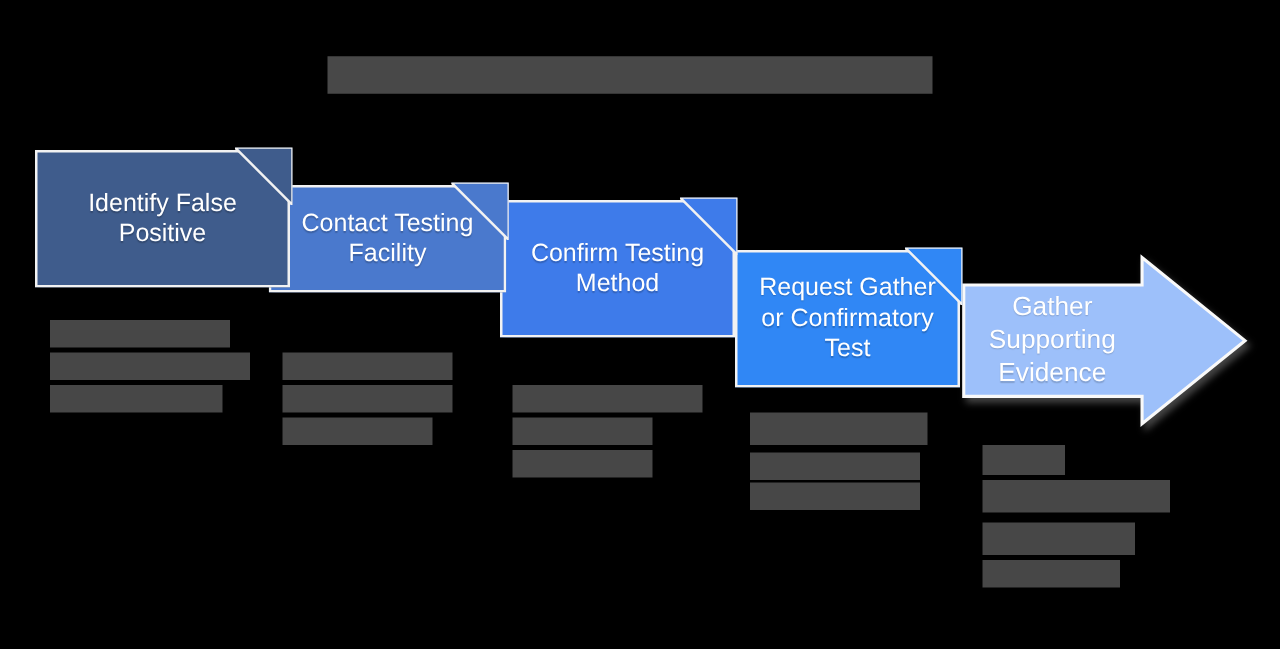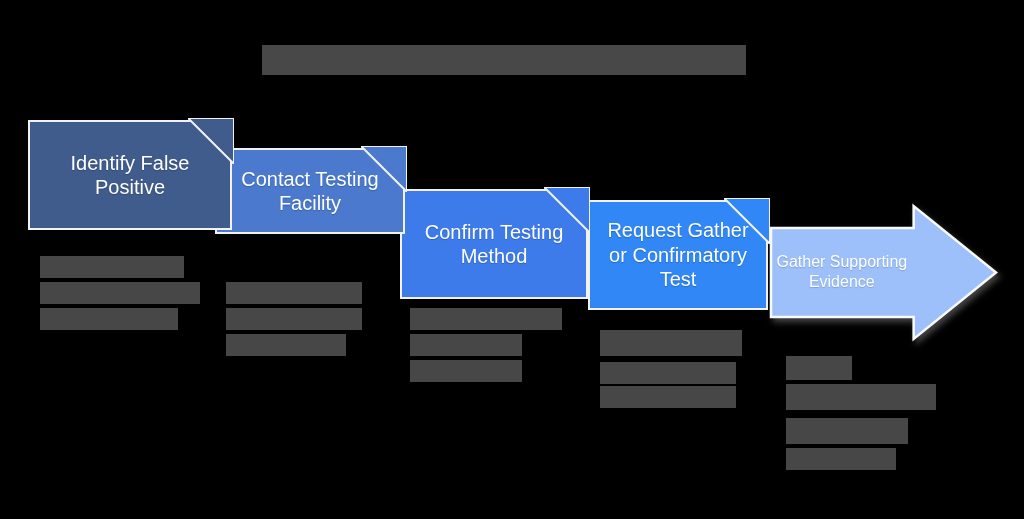--- a/index.html
+++ b/index.html
@@ -82,21 +82,21 @@
     overflow: visible;
     filter: drop-shadow(3px 4px 3px rgba(150,150,150,0.45));
   }
   .arrow-label {
     position: absolute;
     display: flex;
     align-items: center;
     justify-content: center;
     text-align: center;
     color: #ffffff;
-    font-size: 16px;
+    font-size: 21px;
     line-height: 1.25;
     z-index: 4;
     text-shadow: 0 1px 1px rgba(0,0,0,0.18);
   }
 </style>
 </head>
 <body>
 
 <div id="canvas" style="background: rgb(0, 0, 0);">
 
@@ -114,21 +114,21 @@
       </div>
       <div class="step" style="left: 215px; top: 148px; width: 190px; height: 86px; z-index: 9;">
         <div class="step-shape notched" style="background: rgb(74, 121, 205); border-color: rgb(242, 242, 242);"></div>
         <div>
           <svg class="fold" width="46" height="46" style="right: -2px; top: -2px;">
             <polygon points="46,0 46,46 0,0" fill="#4a79cd" stroke="#f2f2f2" stroke-width="2"></polygon>
           </svg>
         </div>
         <div class="step-label" style="color: rgb(255, 255, 255);">Contact Testing Facility</div>
       </div>
-      <div class="step" style="left: 400px; top: 189px; width: 188px; height: 110px; z-index: 8;">
+      <div class="step" style="left: 400px; top: 160px; width: 188px; height: 110px; z-index: 8;">
         <div class="step-shape notched" style="background: rgb(62, 123, 234); border-color: rgb(242, 242, 242);"></div>
         <div>
           <svg class="fold" width="46" height="46" style="right: -2px; top: -2px;">
             <polygon points="46,0 46,46 0,0" fill="#3e7bea" stroke="#f2f2f2" stroke-width="2"></polygon>
           </svg>
         </div>
         <div class="step-label" style="color: rgb(255, 255, 255);">Confirm Testing Method</div>
       </div>
       <div class="step" style="left: 588px; top: 200px; width: 180px; height: 110px; z-index: 7;">
         <div class="step-shape notched" style="background: rgb(48, 135, 245); border-color: rgb(242, 242, 242);"></div>

